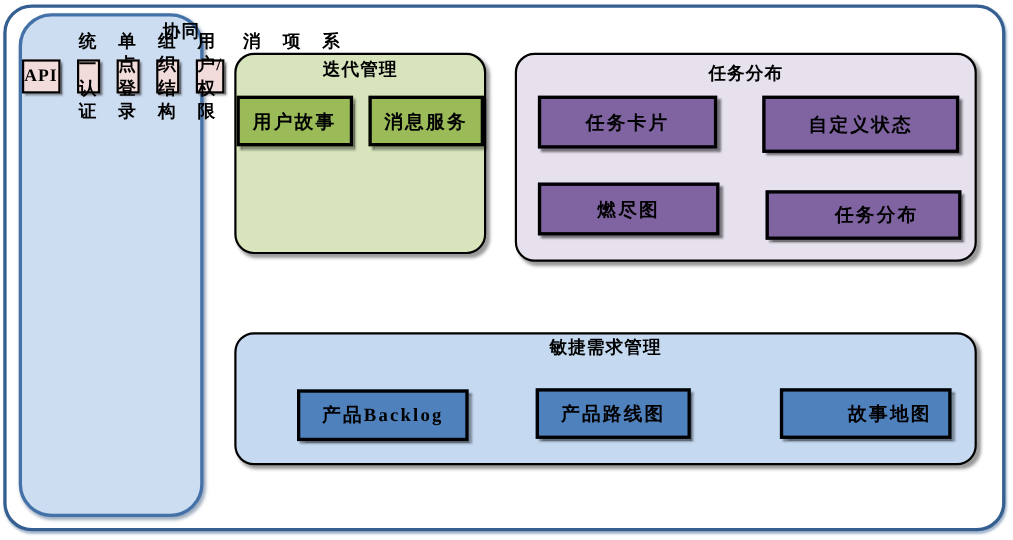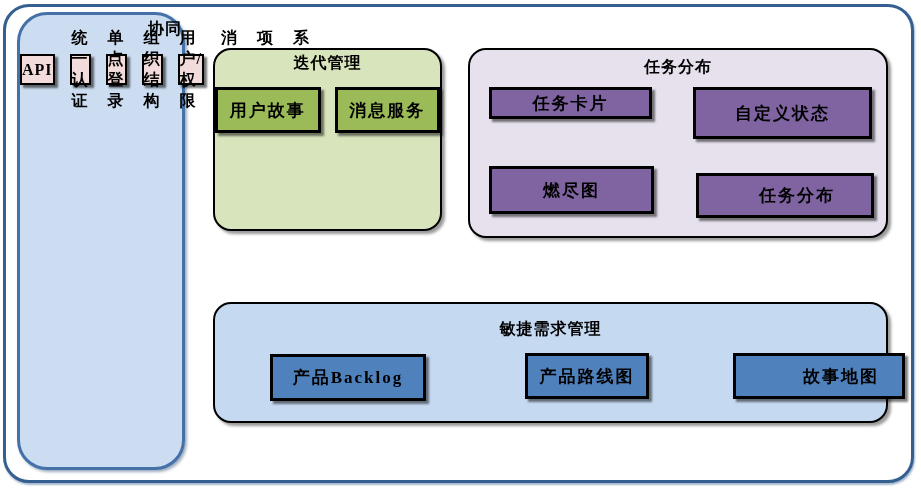--- a/index.html
+++ b/index.html
@@ -113,36 +113,36 @@
   }
 
   
   .panel-kanban {
     left: 468px; top: 48px;
     width: 420px; height: 190px;
     background: var(--kanban-fill, #e6e1ed);
   }
   .panel-kanban .panel-title { margin-top: 7px; }
   .panel-kanban .btn { position: absolute; background: var(--kanban-button, #8064a2); }
-  .btn-task-card   { left: 19px;  top: 37px;  width: 163px; height: 32px; }
+  .btn-task-card   { left: 19px;  top: 37px;  width: 163px; height: 48px; }
   .btn-custom-state{ left: 223px; top: 37px;  width: 179px; height: 52px; }
   .btn-burndown    { left: 19px;  top: 116px; width: 165px; height: 48px; }
   .btn-task-dist   { left: 226px; top: 123px; width: 178px; height: 45px; padding-left: 24px; }
 
   
   .panel-req {
     left: 213px; top: 302px;
     width: 675px; height: 121px;
     background: var(--requirements-fill, #c5d9f1);
   }
-  .panel-req .panel-title { margin-top: 15px; }
+  .panel-req .panel-title { margin-top: 2px; }
   .panel-req .btn { position: absolute; background: var(--requirements-button, #4f81bd); }
   .btn-backlog { left: 55px;  top: 50px; width: 156px; height: 47px; }
-  .btn-roadmap { left: 272px; top: 49px; width: 124px; height: 46px; margin-left: 38px; }
-  .btn-storymap{ left: 518px; top: 49px; width: 172px; height: 46px; padding-left: 44px; }
+  .btn-roadmap { left: 272px; top: 49px; width: 141px; height: 46px; }
+  .btn-storymap{ left: 494px; top: 49px; width: 156px; height: 46px; padding-left: 44px; }
 </style>
 </head>
 <body>
 
 <div class="canvas">
   <div class="outer-frame"></div>
 
   <div class="sidebar">
     <div class="sidebar-title">协同</div>
     <div class="sidebar-items">

